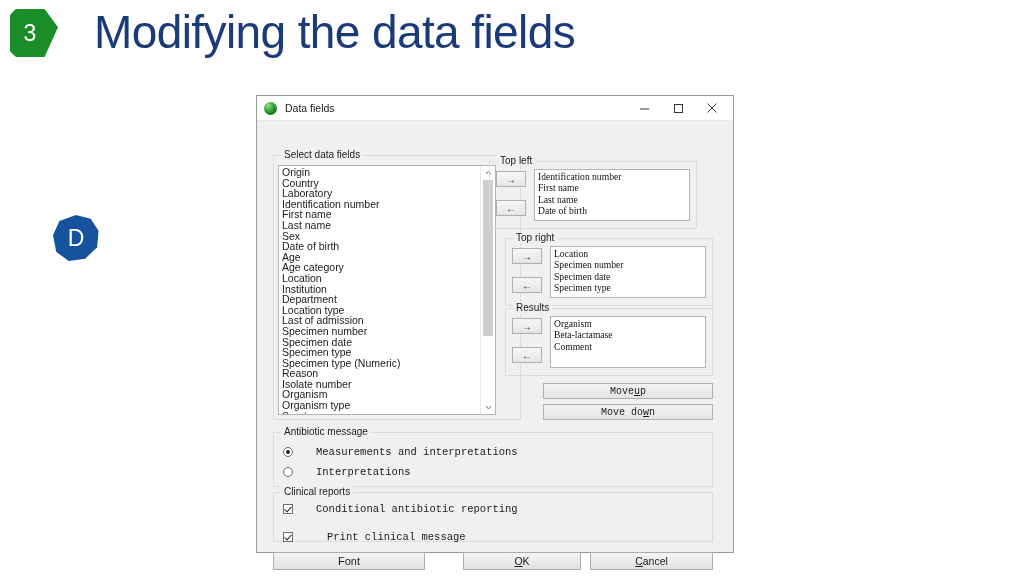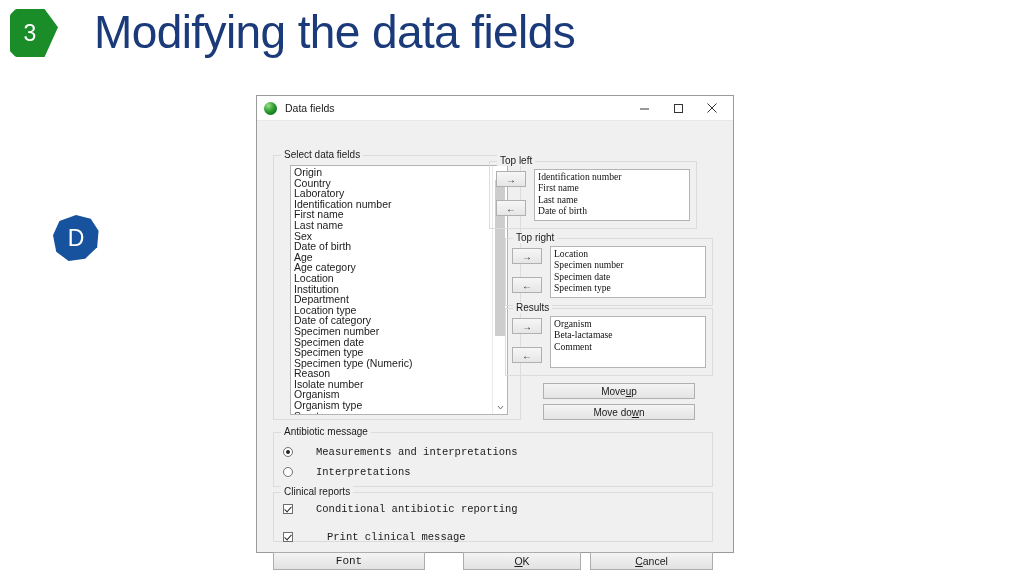--- a/index.html
+++ b/index.html
@@ -167,21 +167,20 @@
   #select-list-wrap {
     position: absolute;
     left: 4px;
     top: 9px;
     width: 218px;
     height: 250px;
     border: 1px solid #b4b4b4;
     background: #ffffff;
     box-sizing: border-box;
     display: flex;
-    margin-left: 12px;
   }
   #select-list {
     flex: 1 1 auto;
     padding: 1px 0 0 3px;
     overflow: hidden;
   }
   .select-item {
     font-size: 10.5px;
     line-height: 10.6px;
     color: #1a1a1a;
@@ -255,31 +254,31 @@
     line-height: 11.3px;
     color: #111111;
     white-space: nowrap;
     font-family: "Liberation Serif", serif;
   }
 
   
   .move-btn {
     position: absolute;
     left: 286px;
-    width: 152px;
+    width: 170px;
     height: 16px;
     background: linear-gradient(#f4f4f4, #e4e4e4);
     border: 1px solid #b0b0b0;
     box-sizing: border-box;
     display: flex;
     align-items: center;
     justify-content: center;
     font-size: 10px;
     color: #1a1a1a;
-    font-family: Liberation Sans, sans-serif;
+    font-family: Liberation Mono, monospace;
   }
   #move-up-button { top: 262px; }
   #move-down-button { top: 283px; }
   .accel { text-decoration: underline; }
 
   
   .opt-row {
     position: absolute;
     left: 9px;
     display: flex;
@@ -339,21 +338,21 @@
     background: linear-gradient(#f4f4f4, #e2e2e2);
     border: 1px solid #adadad;
     box-sizing: border-box;
     display: flex;
     align-items: center;
     justify-content: center;
     font-size: 10.5px;
     color: #1a1a1a;
     font-family: "Liberation Sans", sans-serif;
   }
-  #font-button { left: 16px; width: 152px; font-family: Liberation Mono, monospace; font-size: 11px; }
+  #font-button { left: 16px; width: 152px; font-family: Liberation Sans, sans-serif; font-size: 11px; }
   #ok-button { left: 206px; width: 118px; }
   #cancel-button { left: 333px; width: 123px; }
 </style>
 </head>
 <body>
 
 <div id="slide-header">
   <div id="step-badge">
     <div id="step-badge-number">3</div>
   </div>
@@ -402,21 +401,21 @@
           <div class="select-item">First name</div>
           <div class="select-item">Last name</div>
           <div class="select-item">Sex</div>
           <div class="select-item">Date of birth</div>
           <div class="select-item">Age</div>
           <div class="select-item">Age category</div>
           <div class="select-item">Location</div>
           <div class="select-item">Institution</div>
           <div class="select-item">Department</div>
           <div class="select-item">Location type</div>
-          <div class="select-item">Date of category</div>
+          <div class="select-item">Last of admission</div>
           <div class="select-item">Specimen number</div>
           <div class="select-item">Specimen date</div>
           <div class="select-item">Specimen type</div>
           <div class="select-item">Specimen type (Numeric)</div>
           <div class="select-item">Reason</div>
           <div class="select-item">Isolate number</div>
           <div class="select-item">Organism</div>
           <div class="select-item">Organism type</div>
           <div class="select-item">Serotype</div>
         </div>

